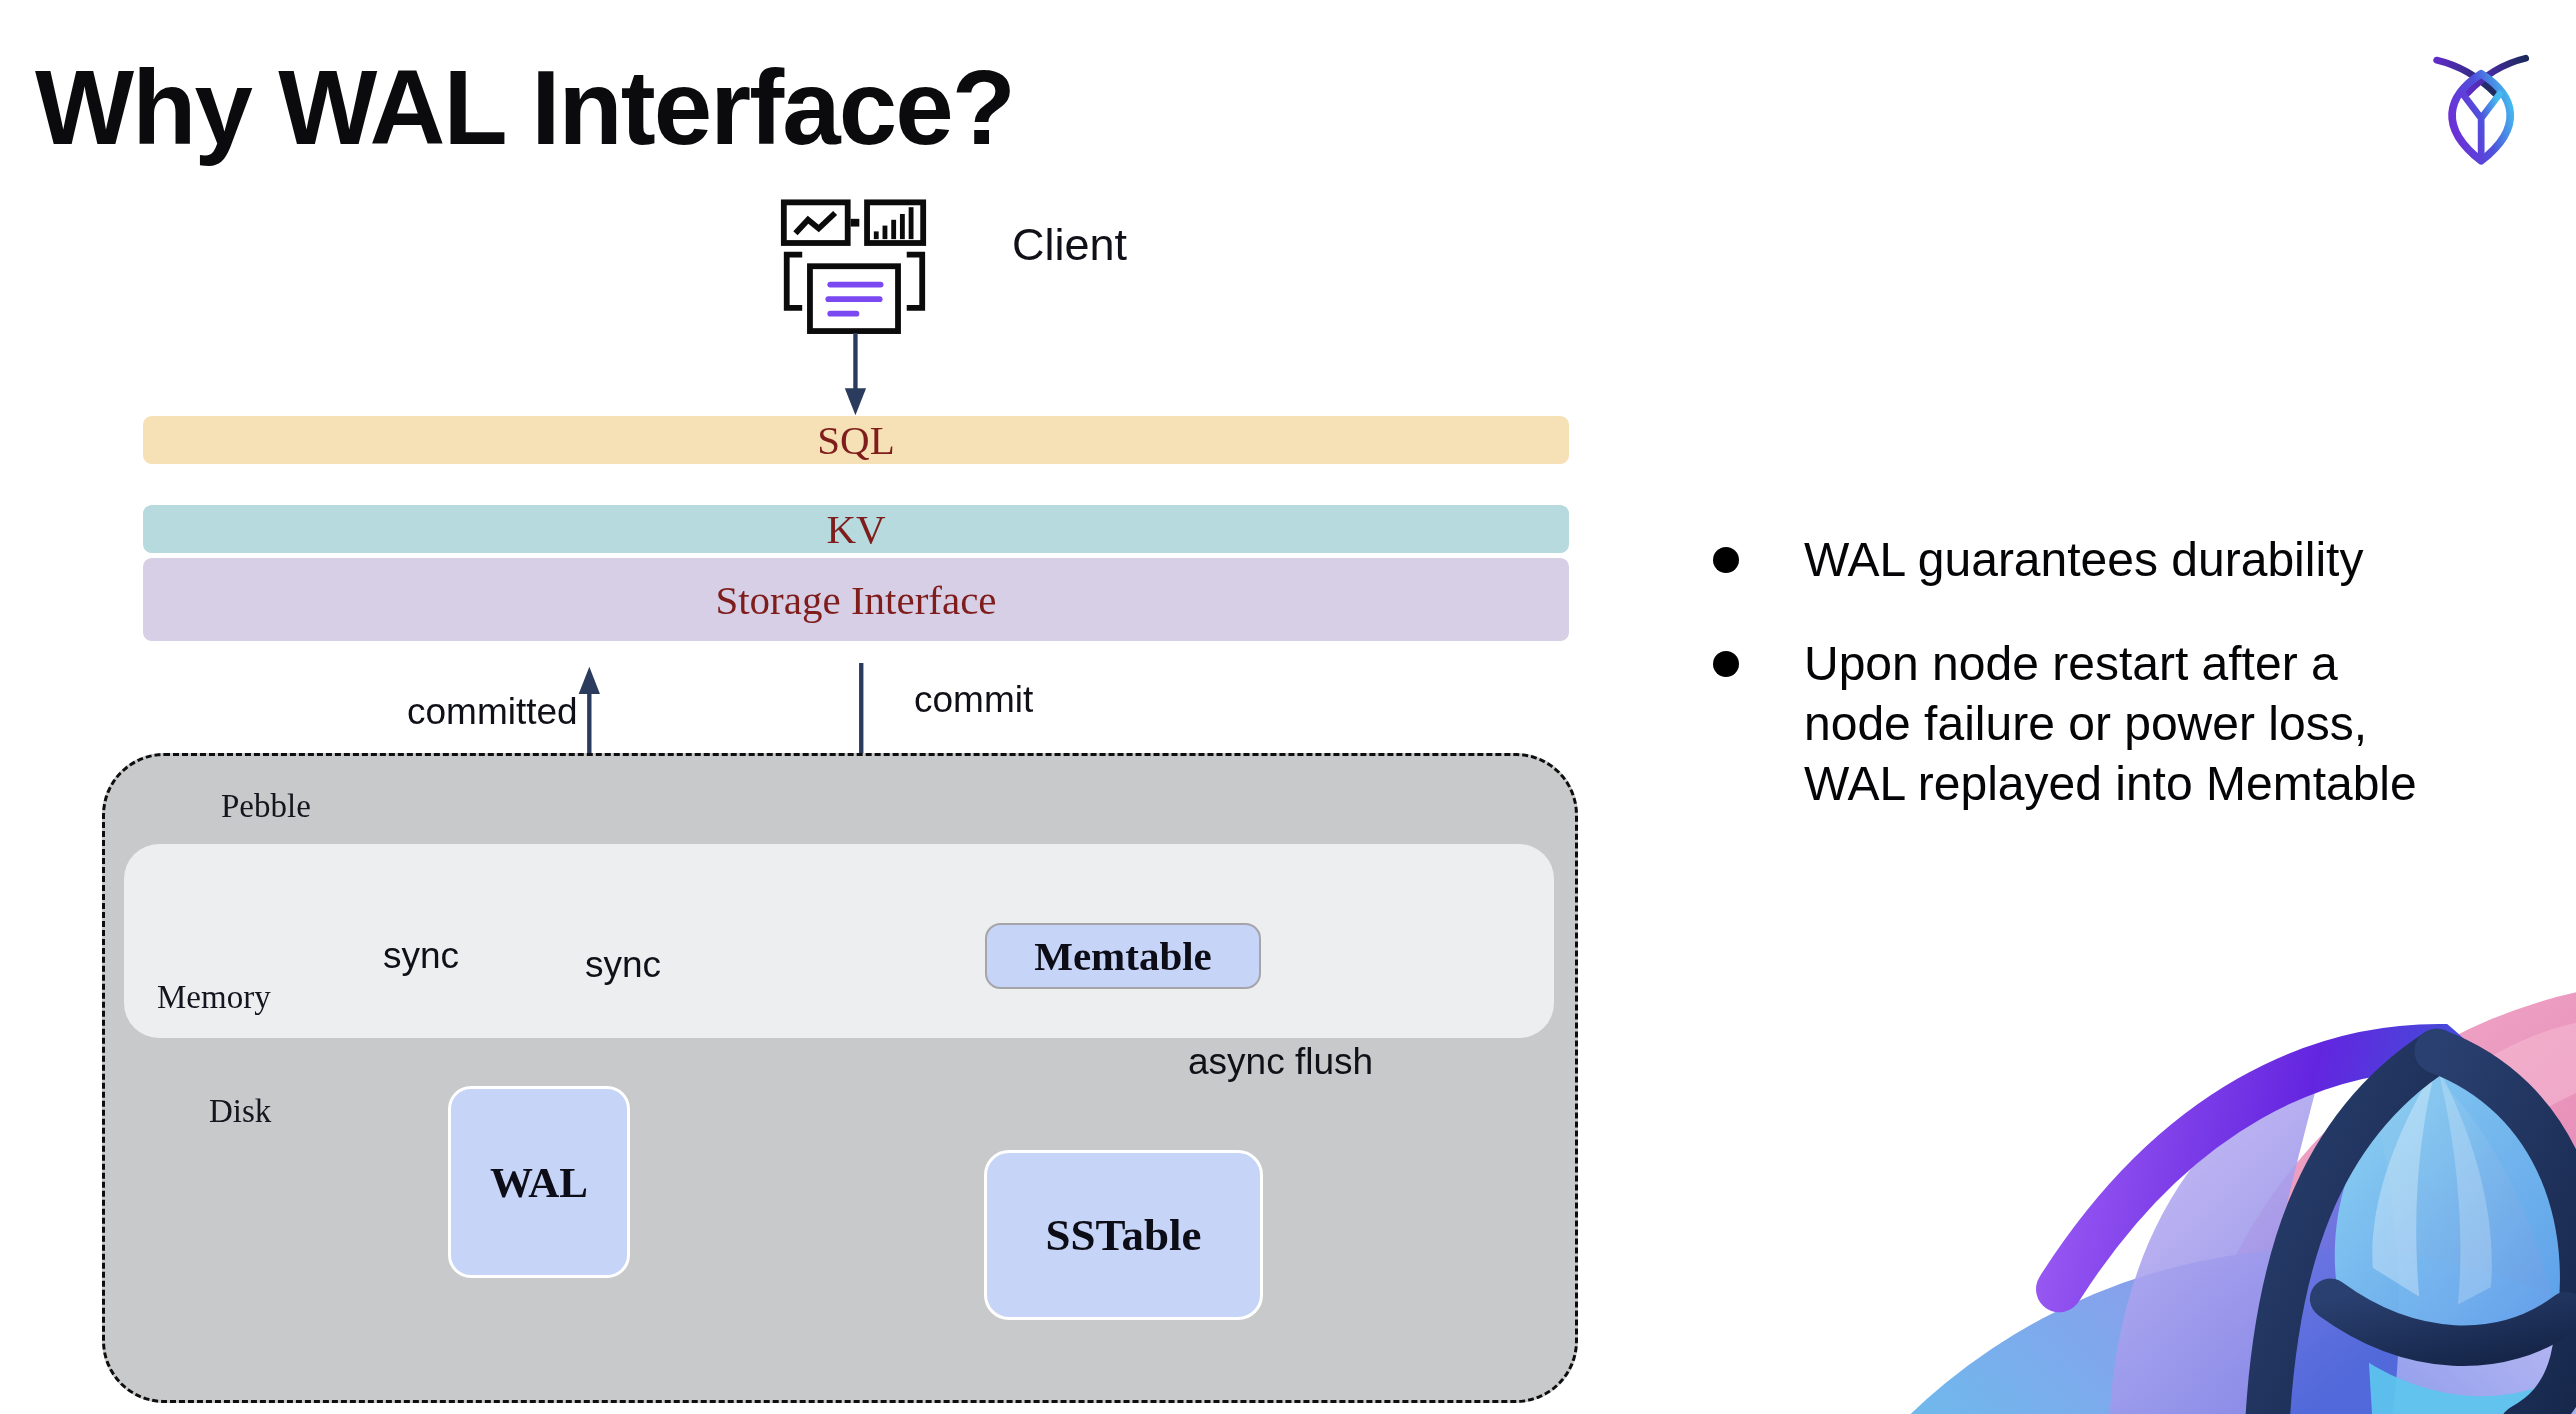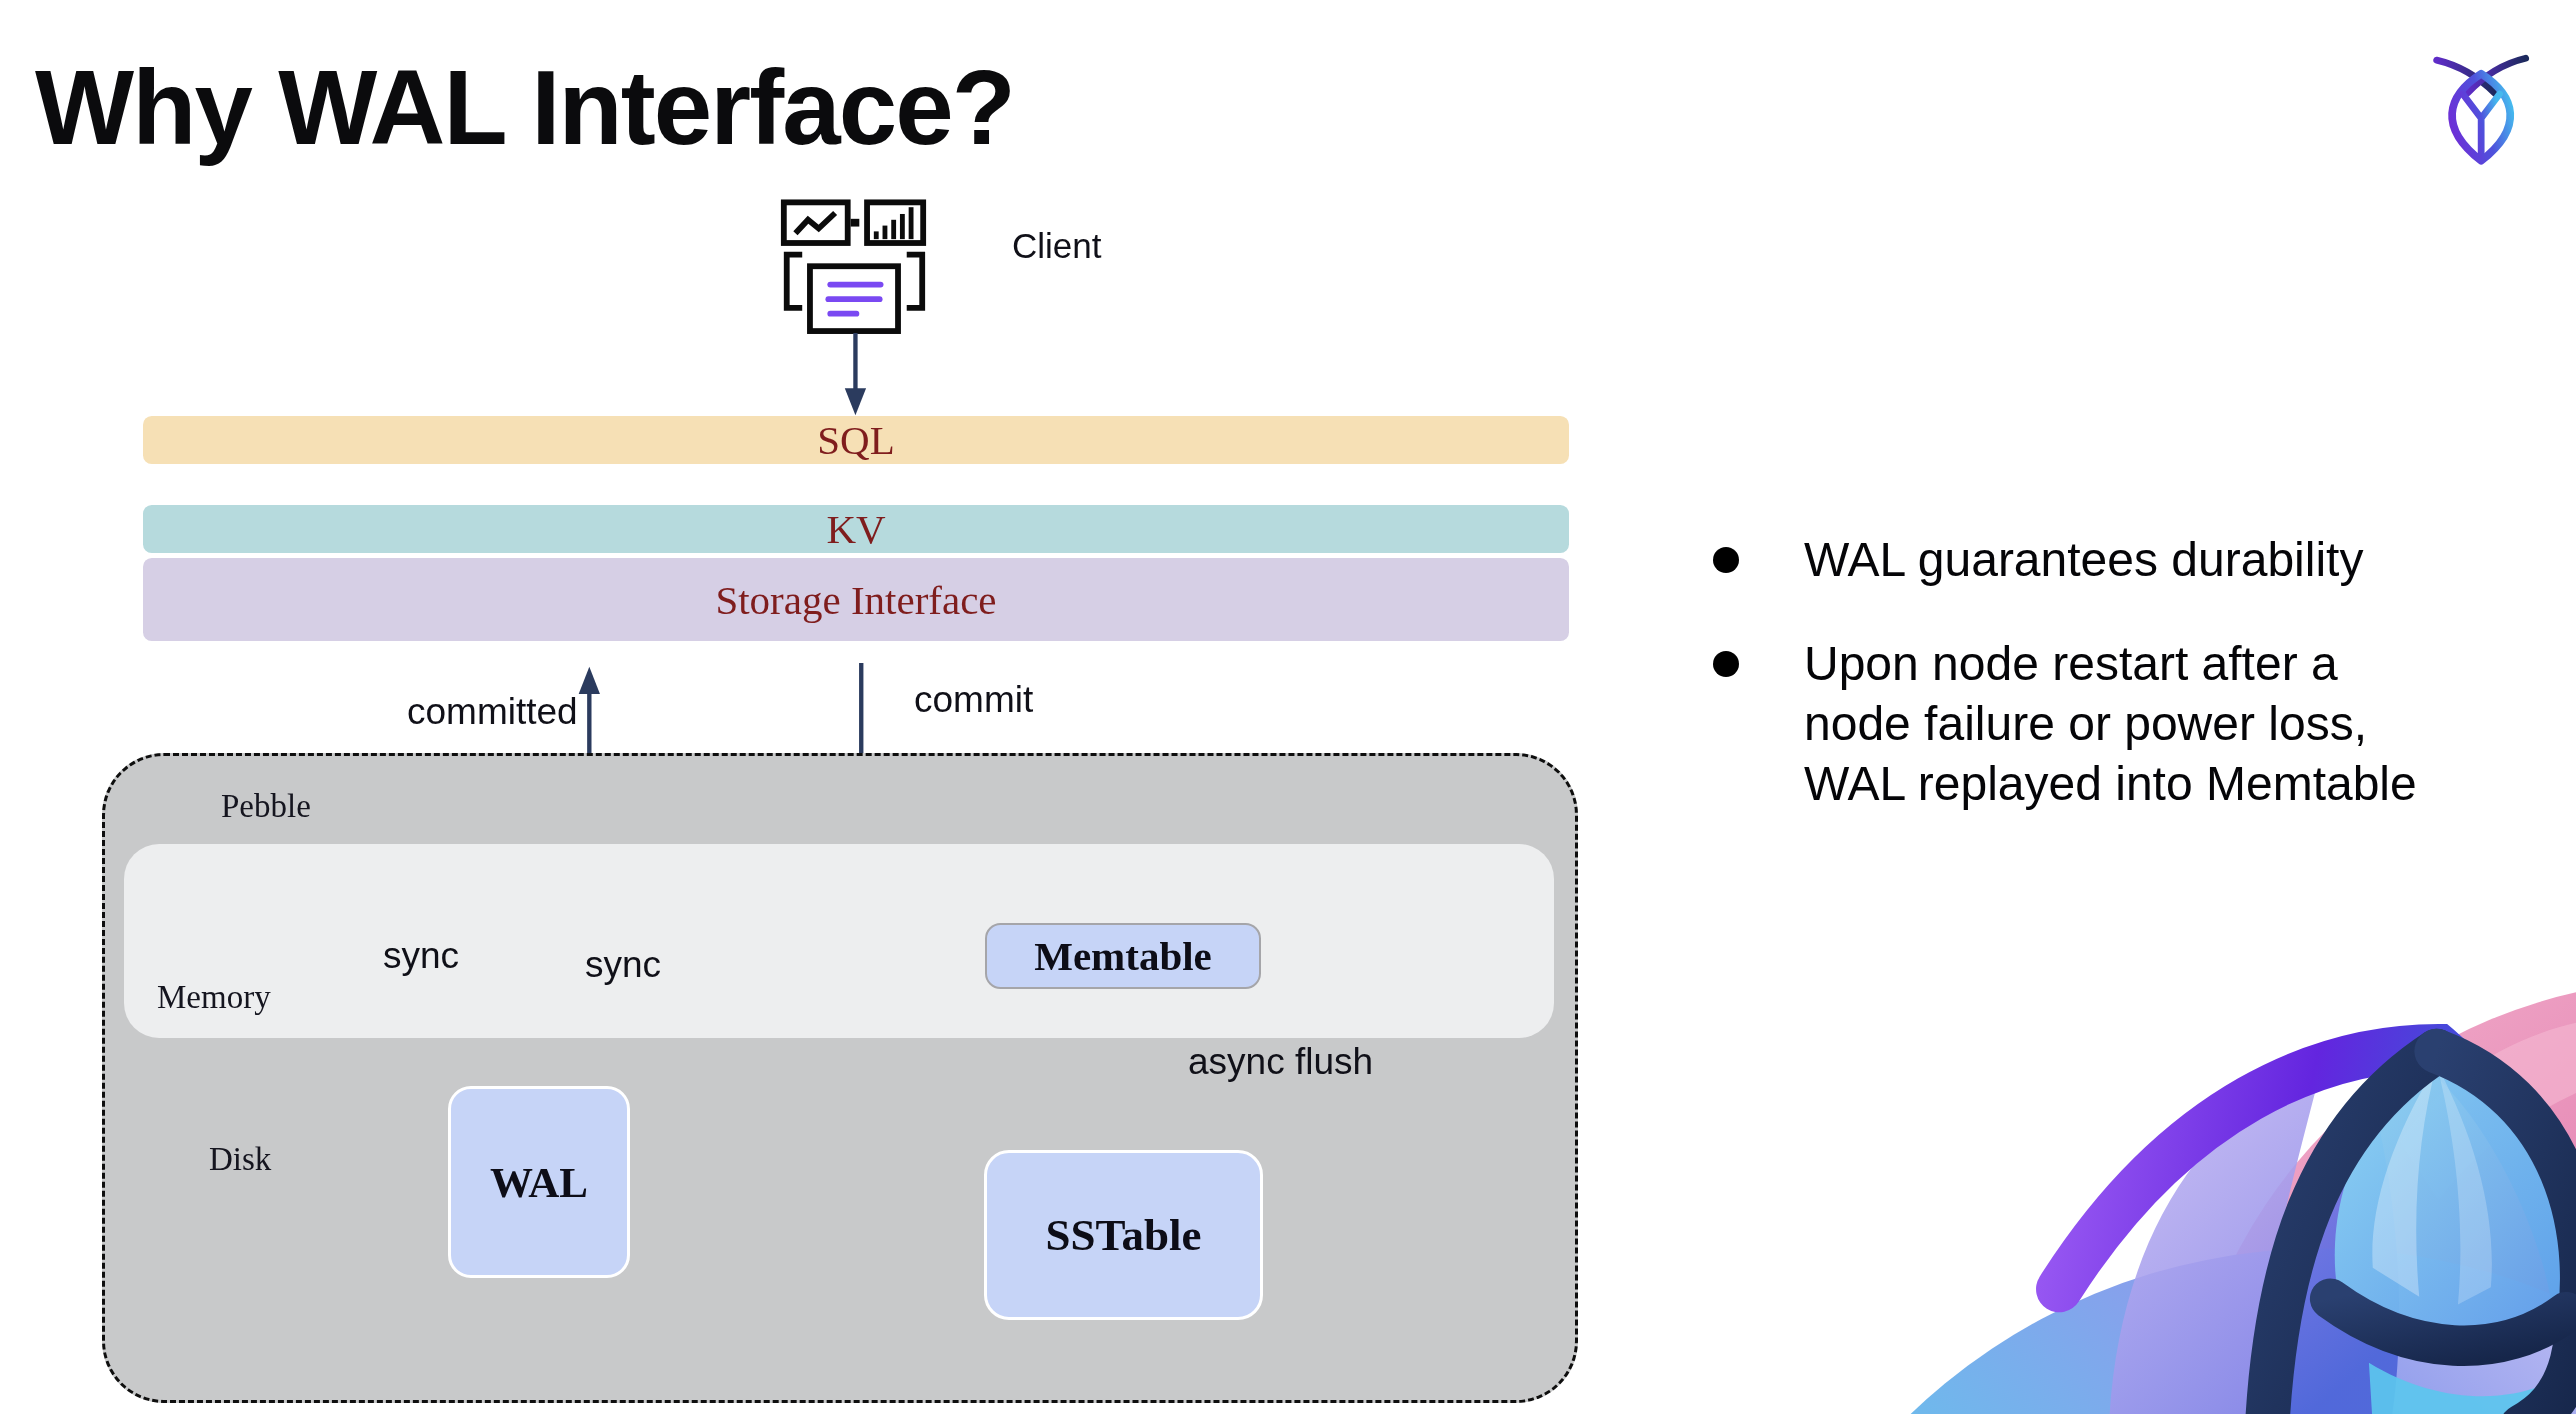--- a/index.html
+++ b/index.html
@@ -178,41 +178,41 @@
       <path d="M 890,819 H 1165 V 926"></path>
       <polygon points="1165,952 1154,924 1176,924" fill="#2B3B5E" stroke="none"></polygon>
 
       <path d="M 1165,1022 V 1160"></path>
       <polygon points="1165,1186 1154,1158 1176,1158" fill="#2B3B5E" stroke="none"></polygon>
     </g>
   </svg>
 
   <div class="abs page-title">Why WAL Interface?</div>
 
-  <div class="abs edge-label" style="left:1012px;top:226px;font-size:35px;">Client</div>
+  <div class="abs edge-label" style="left:1012px;top:219px;font-size:45px;">Client</div>
 
   <div class="abs bar bar-sql">
     <span>SQL</span>
   </div>
   <div class="abs bar bar-kv">
     <span>KV</span>
   </div>
   <div class="abs bar bar-si">
     <span>Storage Interface</span>
   </div>
 
   <div class="abs edge-label" style="left:407px;top:691px;">committed</div>
   <div class="abs edge-label" style="left:914px;top:679px;">commit</div>
 
   <div class="abs pebble"></div>
   <div class="abs memory-band"></div>
 
   <div class="abs zone-label" style="left:221px;top:788px;">Pebble</div>
   <div class="abs zone-label" style="left:157px;top:979px;">Memory</div>
-  <div class="abs zone-label" style="left:209px;top:1093px;margin-top:48px;">Disk</div>
+  <div class="abs zone-label" style="left:209px;top:1093px;">Disk</div>
 
   <div class="abs edge-label" style="left:383px;top:935px;">sync</div>
   <div class="abs edge-label" style="left:585px;top:944px;">sync</div>
   <div class="abs edge-label" style="left:1188px;top:1041px;">async flush</div>
 
   <div class="abs node node-memtable">
     <span>Memtable</span>
   </div>
   <div class="abs node node-wal">
     <span>WAL</span>

